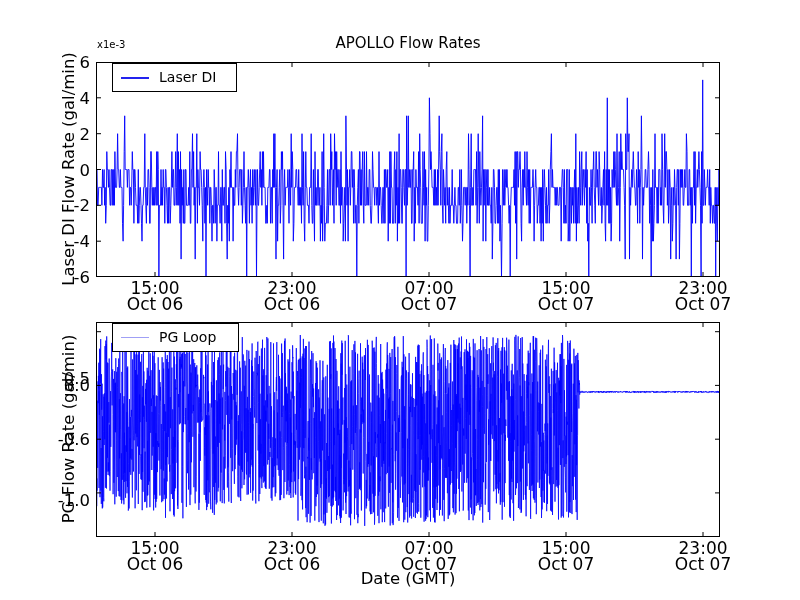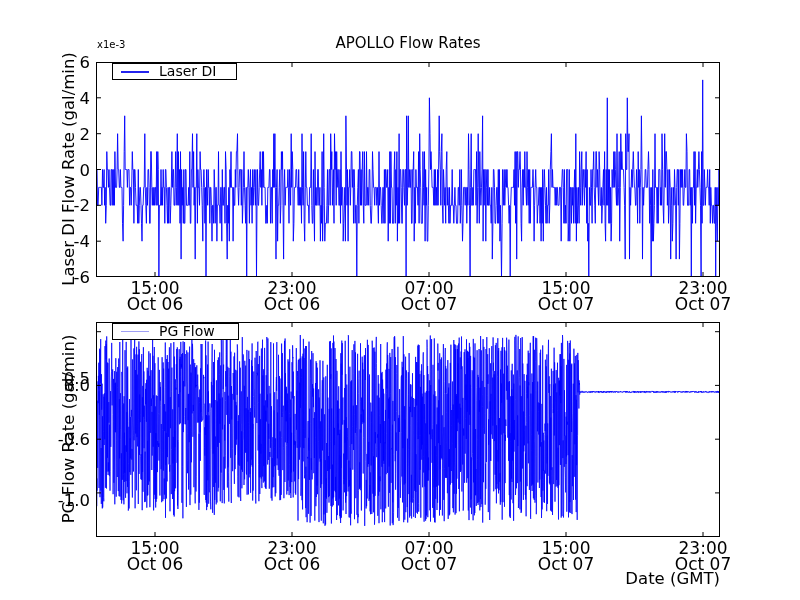--- a/index.html
+++ b/index.html
@@ -13,26 +13,26 @@
     font-size:15px;line-height:21px;white-space:nowrap;
   }
   .offset-text{position:absolute;left:97px;top:36px;font-size:10px;line-height:17px;}
   .ylabel{
     position:absolute;font-size:16.5px;white-space:nowrap;
     transform:translate(-50%,-50%) rotate(-90deg);
   }
   .ylabel-top{left:68px;top:169px;}
   .ylabel-bottom{left:68px;top:429px;}
   .xlabel{
-    position:absolute;left:96px;top:569px;width:624px;text-align:right;
+    position:absolute;left:96px;top:569px;width:624px;text-align:center;
     font-size:16.5px;white-space:nowrap;
   }
   .legend{
     position:absolute;display:flex;align-items:center;box-sizing:border-box;
-    border:1px solid #000;background:#fff;height:17px;padding:0 8px;z-index:5;
+    border:1px solid #000;background:#fff;height:29px;padding:0 8px;z-index:5;
   }
   .legend-top{left:112px;top:63px;width:125px;}
   .legend-bottom{left:112px;top:323px;width:127px;}
   .legend-sample{display:inline-block;width:28px;height:0;margin-right:10px;flex:none;}
   .sample-top{border-top:2px solid #2323ee;}
   .sample-bottom{border-top:1.5px solid #9f9ff5;}
   .legend-label{font-size:14px;line-height:15px;white-space:nowrap;}
   .xtick{
     position:absolute;transform:translateX(-50%);font-size:17px;line-height:16px;
     text-align:center;white-space:nowrap;
@@ -104,21 +104,21 @@
       <line x1="623" y1="170.9" x2="619" y2="170.9" stroke="#000" stroke-width="1"></line>
       <rect x="0.5" y="0.5" width="623" height="214" fill="none" stroke="#000" stroke-width="1"></rect>
     </svg>
 
   <div class="legend legend-top">
     <span class="legend-sample sample-top"></span>
     <span class="legend-label">Laser DI</span>
   </div>
   <div class="legend legend-bottom">
     <span class="legend-sample sample-bottom"></span>
-    <span class="legend-label">PG Flow</span>
+    <span class="legend-label">PG Loop</span>
   </div>
 
   <div id="tick-layer">
       <div class="ytick" style="left: 44px; top: 62px;">6</div>
       <div class="ytick" style="left: 44px; top: 97.8333px;">4</div>
       <div class="ytick" style="left: 44px; top: 133.667px;">2</div>
       <div class="ytick" style="left: 44px; top: 169.5px;">0</div>
       <div class="ytick" style="left: 44px; top: 205.333px;">-2</div>
       <div class="ytick" style="left: 44px; top: 241.167px;">-4</div>
       <div class="ytick" style="left: 44px; top: 277px;">-6</div>

